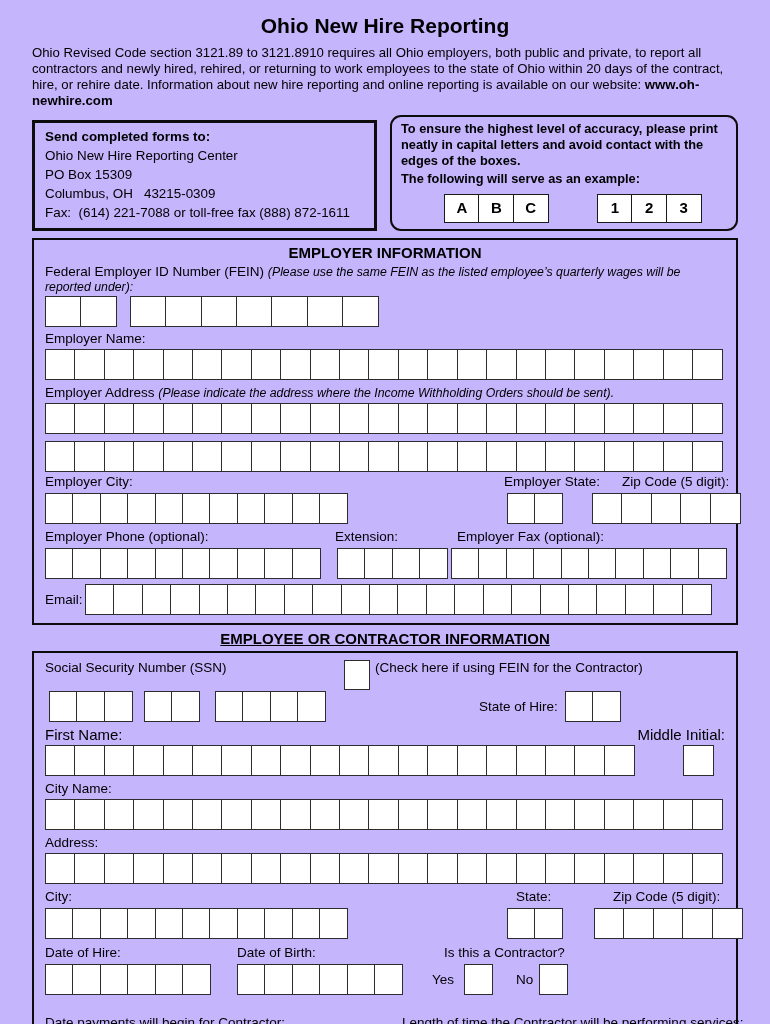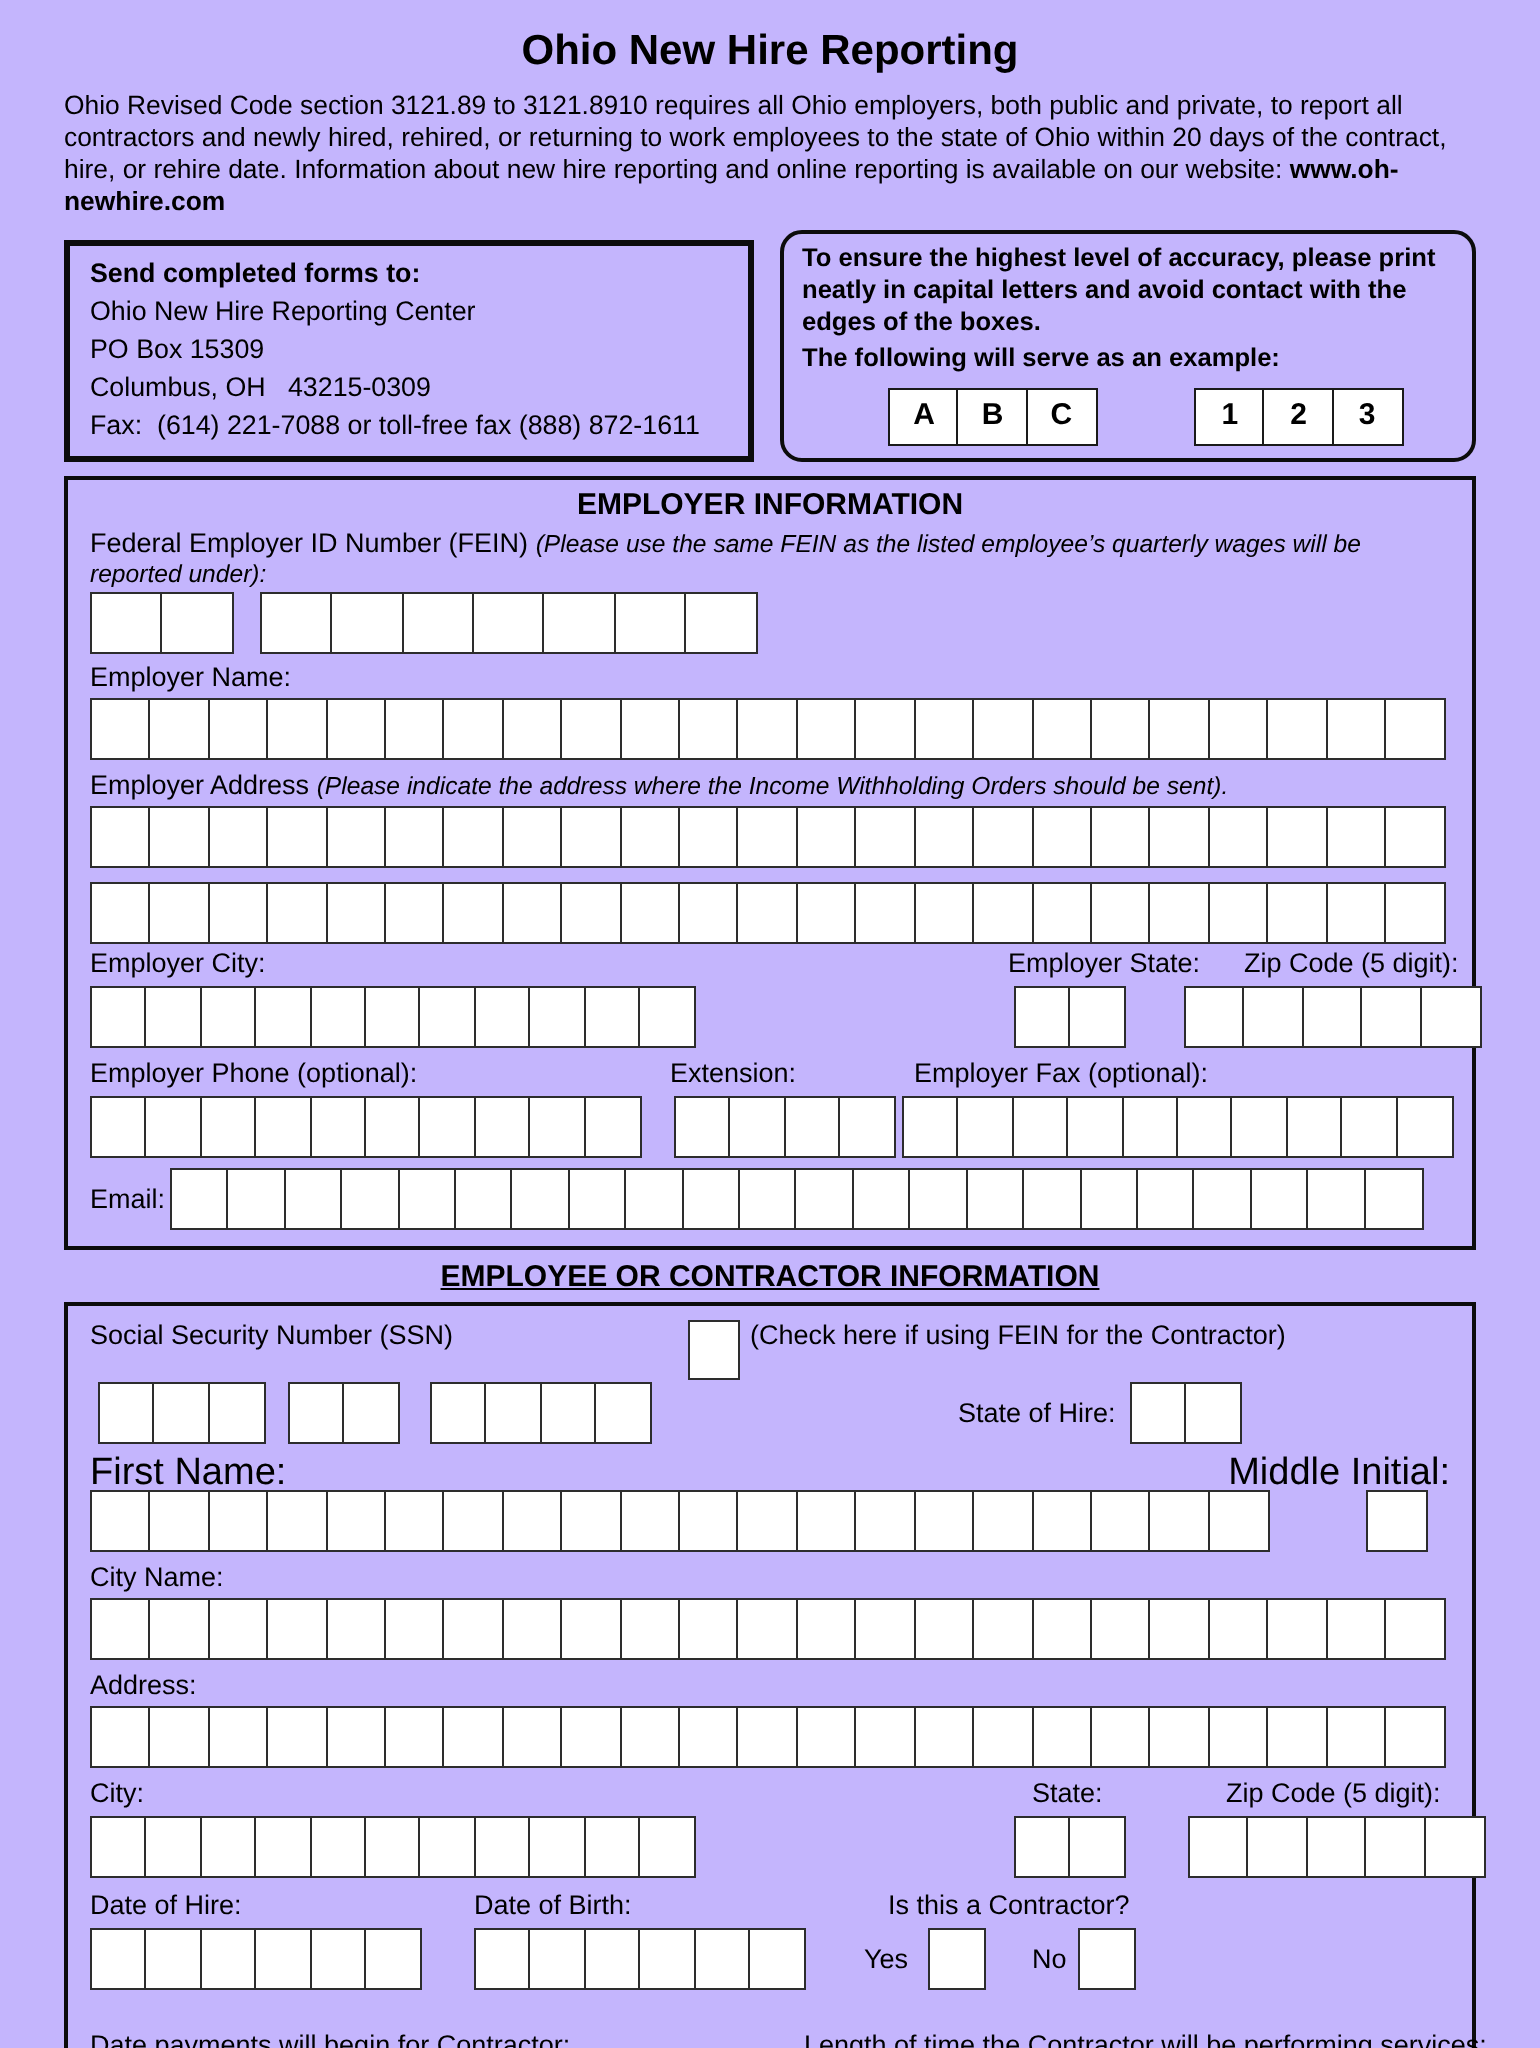--- a/index.html
+++ b/index.html
@@ -39,21 +39,21 @@
 
   .inline-row { display:flex; align-items:center; margin-top:2px; }
   .email-row { margin-top:5px; }
   .email-row .lbl { width:40px; flex:none; }
 
   .ssn-area { position:relative; margin-top:4px; }
   .ssn-toprow { position:relative; height:22px; font-size:13.5px; }
   .checkbox { position:absolute; width:26px; height:30px; border:1.7px solid #2d2d2d; background:#fff; }
   .fn-cells { display:flex; }
   .mi-cell { margin-left:auto; margin-right:13px; }
-  .lblsplit { display:flex; justify-content:space-between; font-size:19px; height:17px; margin-top:4px; }
+  .lblsplit { display:flex; justify-content:space-between; font-size:15px; height:17px; margin-top:4px; }
 
   .yn-text { font-size:13.5px; line-height:31px; }
 </style>
 </head>
 <body>
 
 <div class="page">
 
   <div class="title">Ohio New Hire Reporting</div>
 

